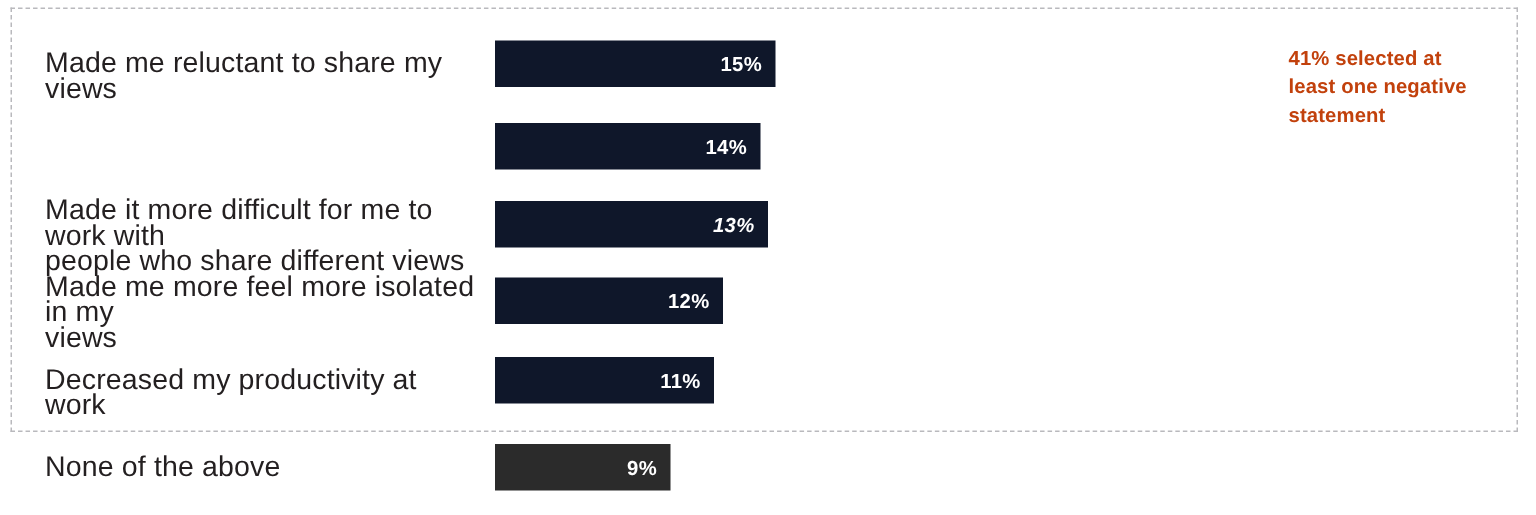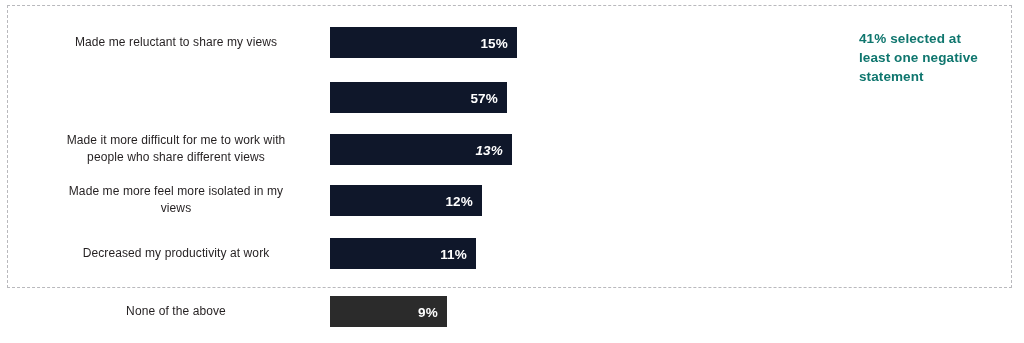--- a/index.html
+++ b/index.html
@@ -46,25 +46,24 @@
     position: absolute;
     left: 0;
     width: 1024px;
     height: 31px;
   }
 
   .row-label {
     position: absolute;
     left: 30px;
     width: 292px;
-    font-size: 12px;
+    font-size: 19px;
     line-height: 17px;
     color: #231f20;
     letter-spacing: 0.1px;
-    text-align: center;
   }
   .row-label.single {
     top: 7px;
   }
   .row-label.double {
     top: -2px;
   }
 
   .bar {
     position: absolute;
@@ -92,21 +91,21 @@
 
   
   .callout {
     position: absolute;
     left: 859px;
     top: 29px;
     width: 150px;
     font-size: 13.5px;
     font-weight: bold;
     line-height: 19px;
-    color: #0f766e;
+    color: #c2410c;
     letter-spacing: 0.1px;
   }
 
   
   .summary-row {
     position: absolute;
     left: 0;
     top: 296px;
     width: 1024px;
     height: 31px;
@@ -123,21 +122,21 @@
 
     <div class="bar-row" style="top:27px;">
       <div class="row-label single"><span>Made me reluctant to share my views</span></div>
       <div class="bar" style="width:187px;">
         <span class="bar-value">15%</span>
       </div>
     </div>
 
     <div class="bar-row" style="top:82px;">
       <div class="bar" style="width:177px;">
-        <span class="bar-value">57%</span>
+        <span class="bar-value">14%</span>
       </div>
     </div>
 
     <div class="bar-row" style="top:134px;">
       <div class="row-label double">
         <span>Made it more difficult for me to work with</span><br>
         <span>people who share different views</span>
       </div>
       <div class="bar" style="width:182px;font-style:italic;">
         <span class="bar-value">13%</span>

